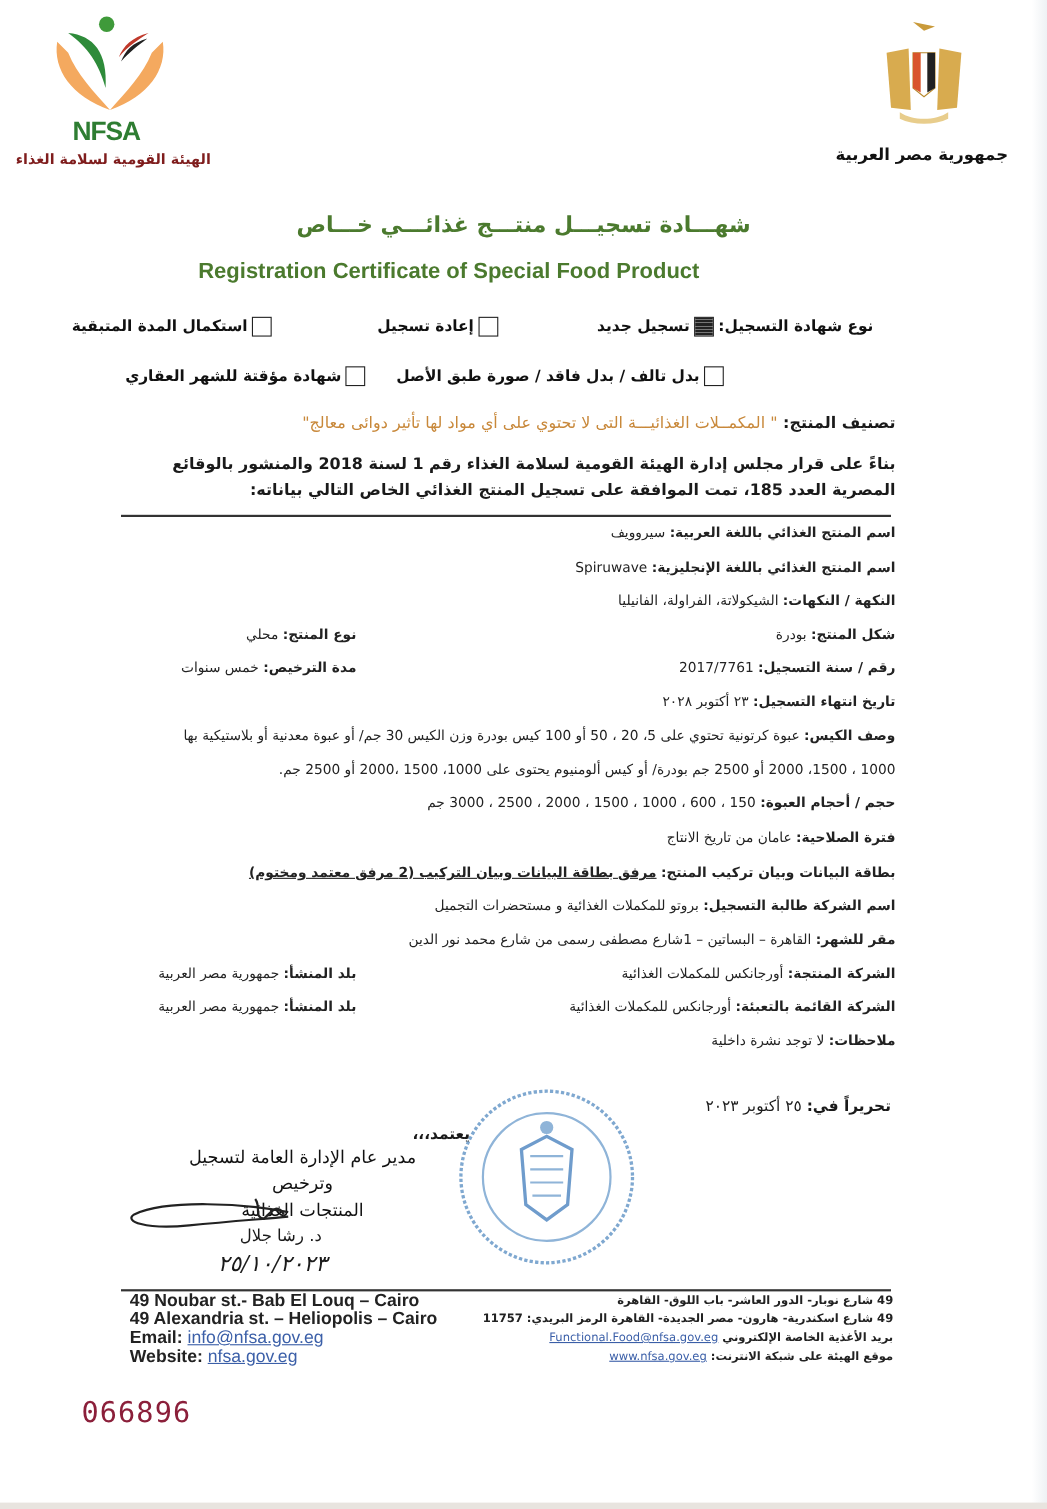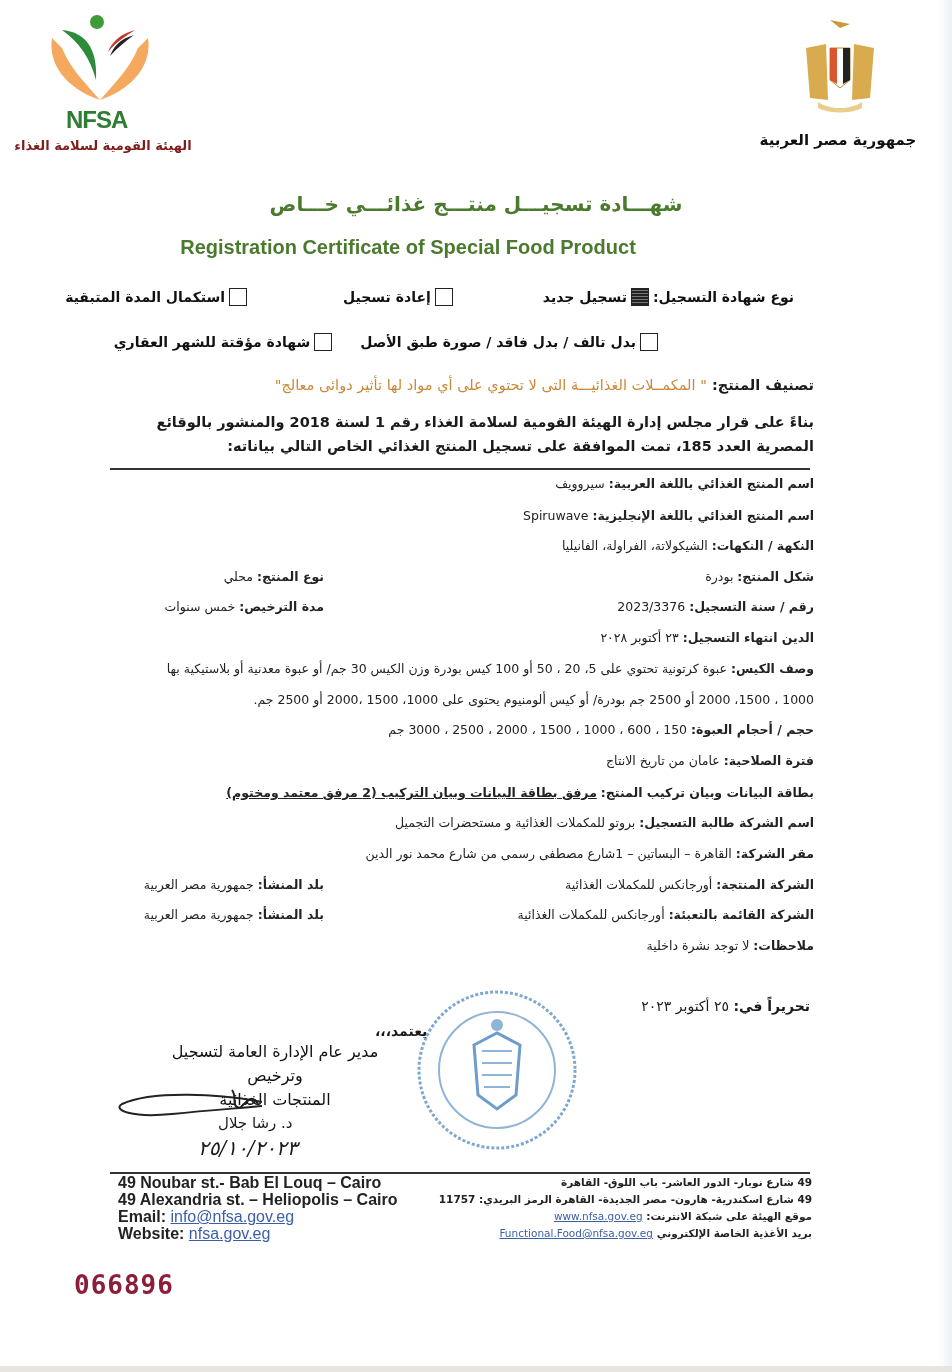--- a/index.html
+++ b/index.html
@@ -42,21 +42,21 @@
   .approve { position: absolute; left: 375px; top: 1023px; font-size: 14px; font-weight: bold; direction: rtl; }
   .signature { position: absolute; left: 112px; top: 1080px; width: 160px; height: 80px; }
   .sig-name { position: absolute; left: 218px; top: 1114px; font-size: 15px; direction: rtl; }
   .hand-date { position: absolute; left: 198px; top: 1136px; font-size: 20px; direction: ltr; font-family: "DejaVu Serif", serif; font-style: italic; }
   .dated { position: absolute; right: 142px; top: 998px; font-size: 14px; direction: rtl; }
   .dated .lbl { font-weight: bold; }
 
   .foot-left { position: absolute; left: 118px; top: 1174px; font-family: "Liberation Sans", sans-serif; font-size: 16px; font-weight: bold; line-height: 17px; color: #222; }
   .foot-left a, .foot-right a { color: #3b5fa8; text-decoration: underline; font-weight: normal; }
   .foot-right { position: absolute; right: 140px; top: 1174px; font-size: 10.5px; font-weight: bold; line-height: 17px; color: #222; direction: rtl; text-align: right; }
-  .serial { position: absolute; left: 74px; top: 1270px; font-family: "DejaVu Sans Mono", monospace; font-size: 26px; color: #8b1f3a; letter-spacing: 1px; font-weight: bold; }
+  .serial { position: absolute; left: 74px; top: 1270px; font-family: "DejaVu Sans Mono", monospace; font-size: 26px; color: #8b1f3a; letter-spacing: 1px; }
 </style>
 </head>
 <body>
 
 <div class="page">
   <div class="bleed"></div>
 
   <svg class="nfsa-logo" viewBox="0 0 120 100">
     <path d="M12 30 C8 55 25 80 60 92 C45 75 30 60 22 40 Z" fill="#f4a95f"></path>
     <path d="M108 30 C112 55 95 80 60 92 C75 75 90 60 98 40 Z" fill="#f4a95f"></path>
@@ -123,28 +123,28 @@
   <div class="field" style="right:138px; top:569px;">
     <span class="lbl">شكل المنتج:</span>
     <span>بودرة</span>
   </div>
   <div class="field" style="right:628px; top:569px;">
     <span class="lbl">نوع المنتج:</span>
     <span>محلي</span>
   </div>
   <div class="field" style="right:138px; top:599px;">
     <span class="lbl">رقم / سنة التسجيل:</span>
-    <span>2023/3376</span>
+    <span>2017/7761</span>
   </div>
   <div class="field" style="right:628px; top:599px;">
     <span class="lbl">مدة الترخيص:</span>
     <span>خمس سنوات</span>
   </div>
   <div class="field" style="right:138px; top:630px;">
-    <span class="lbl">الدين انتهاء التسجيل:</span>
+    <span class="lbl">تاريخ انتهاء التسجيل:</span>
     <span>٢٣ أكتوبر ٢٠٢٨</span>
   </div>
   <div class="field" style="right:138px; top:661px;">
     <span class="lbl">وصف الكيس:</span>
     <span>عبوة كرتونية تحتوي على 5، 20 ، 50 أو 100 كيس بودرة وزن الكيس 30 جم/ أو عبوة معدنية أو بلاستيكية بها</span>
   </div>
   <div class="field" style="right:138px; top:692px;">
     <span>1000 ، 1500، 2000 أو 2500 جم بودرة/ أو كيس ألومنيوم يحتوى على 1000، 1500 ،2000 أو 2500 جم.</span>
   </div>
   <div class="field" style="right:138px; top:722px;">
@@ -157,21 +157,21 @@
   </div>
   <div class="field" style="right:138px; top:785px;text-align:right;">
     <span class="lbl">بطاقة البيانات وبيان تركيب المنتج:</span>
     <span class="u">مرفق بطاقة البيانات وبيان التركيب (2 مرفق معتمد ومختوم)</span>
   </div>
   <div class="field" style="right:138px; top:815px;">
     <span class="lbl">اسم الشركة طالبة التسجيل:</span>
     <span>بروتو للمكملات الغذائية و مستحضرات التجميل</span>
   </div>
   <div class="field" style="right:138px; top:846px;">
-    <span class="lbl">مقر الشركة:</span>
+    <span class="lbl">مقر للشهر:</span>
     <span>القاهرة – البساتين – 1شارع مصطفى رسمى من شارع محمد نور الدين</span>
   </div>
   <div class="field" style="right:138px; top:877px;">
     <span class="lbl">الشركة المنتجة:</span>
     <span>أورجانكس للمكملات الغذائية</span>
   </div>
   <div class="field" style="right:628px; top:877px;">
     <span class="lbl">بلد المنشأ:</span>
     <span>جمهورية مصر العربية</span>
   </div>
@@ -224,24 +224,24 @@
     </div>
     <div>
       <span>Website:</span>
       <a>nfsa.gov.eg</a>
     </div>
   </div>
   <div class="foot-right">
     <div>49 شارع نوبار- الدور العاشر- باب اللوق- القاهرة</div>
     <div>49 شارع اسكندرية- هارون- مصر الجديدة- القاهرة  الرمز البريدي: 11757</div>
     <div>
+      <span>بريد الأغذية الخاصة الإلكتروني</span>
+      <a>Functional.Food@nfsa.gov.eg</a>
+    </div>
+    <div>
       <span>موقع الهيئة على شبكة الانترنت:</span>
       <a>www.nfsa.gov.eg</a>
-    </div>
-    <div>
-      <span>بريد الأغذية الخاصة الإلكتروني</span>
-      <a>Functional.Food@nfsa.gov.eg</a>
     </div>
   </div>
 
   <div class="serial">066896</div>
   <div class="bottom-edge"></div>
 </div>
 
 </body></html>

